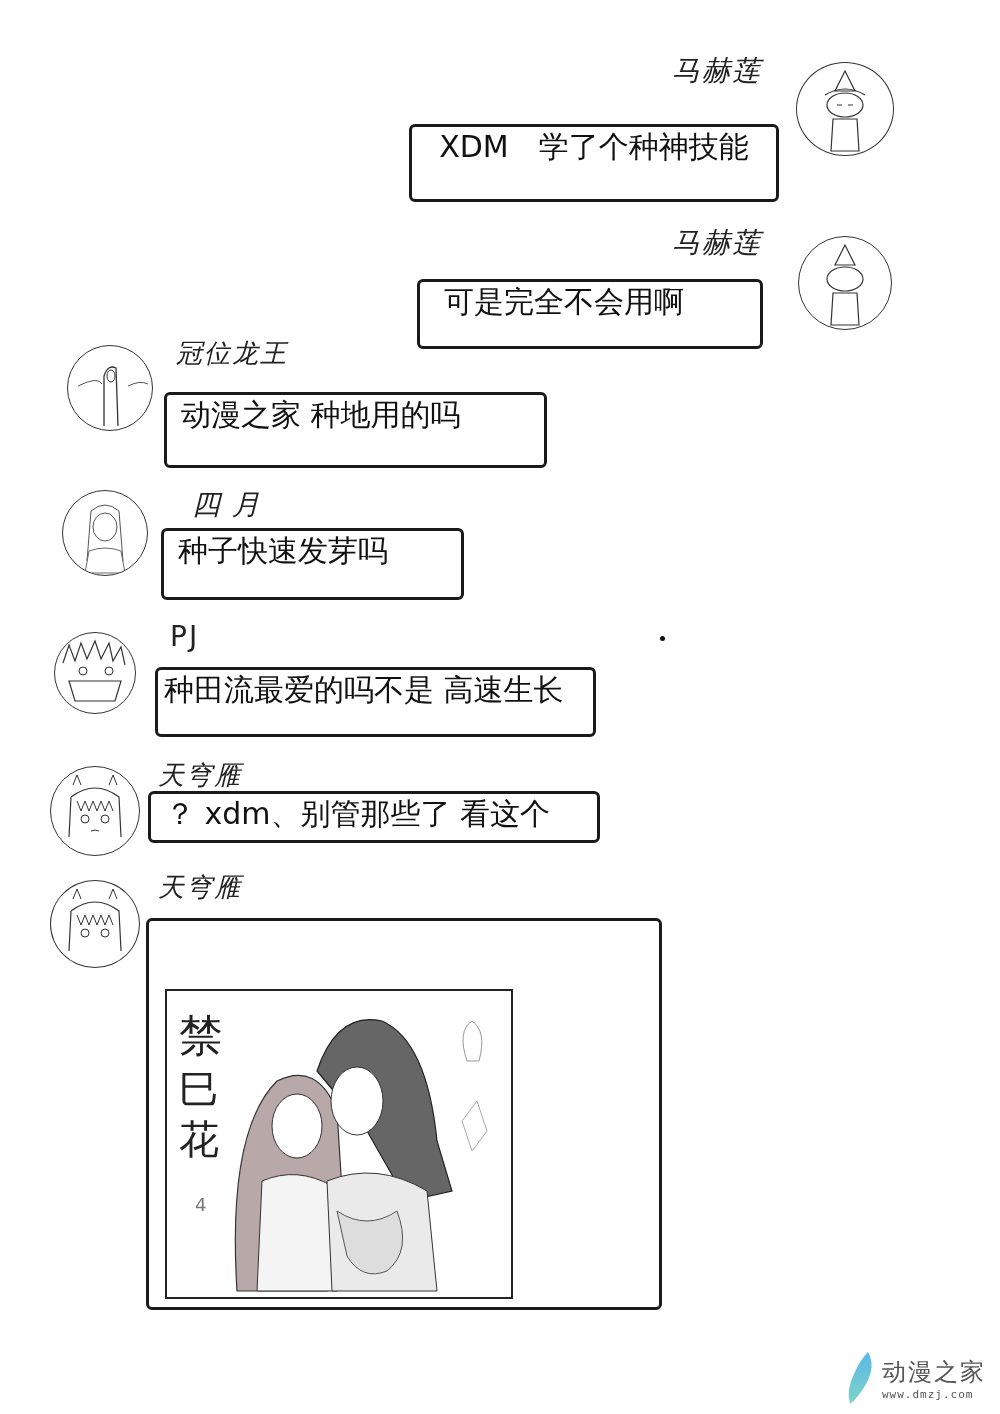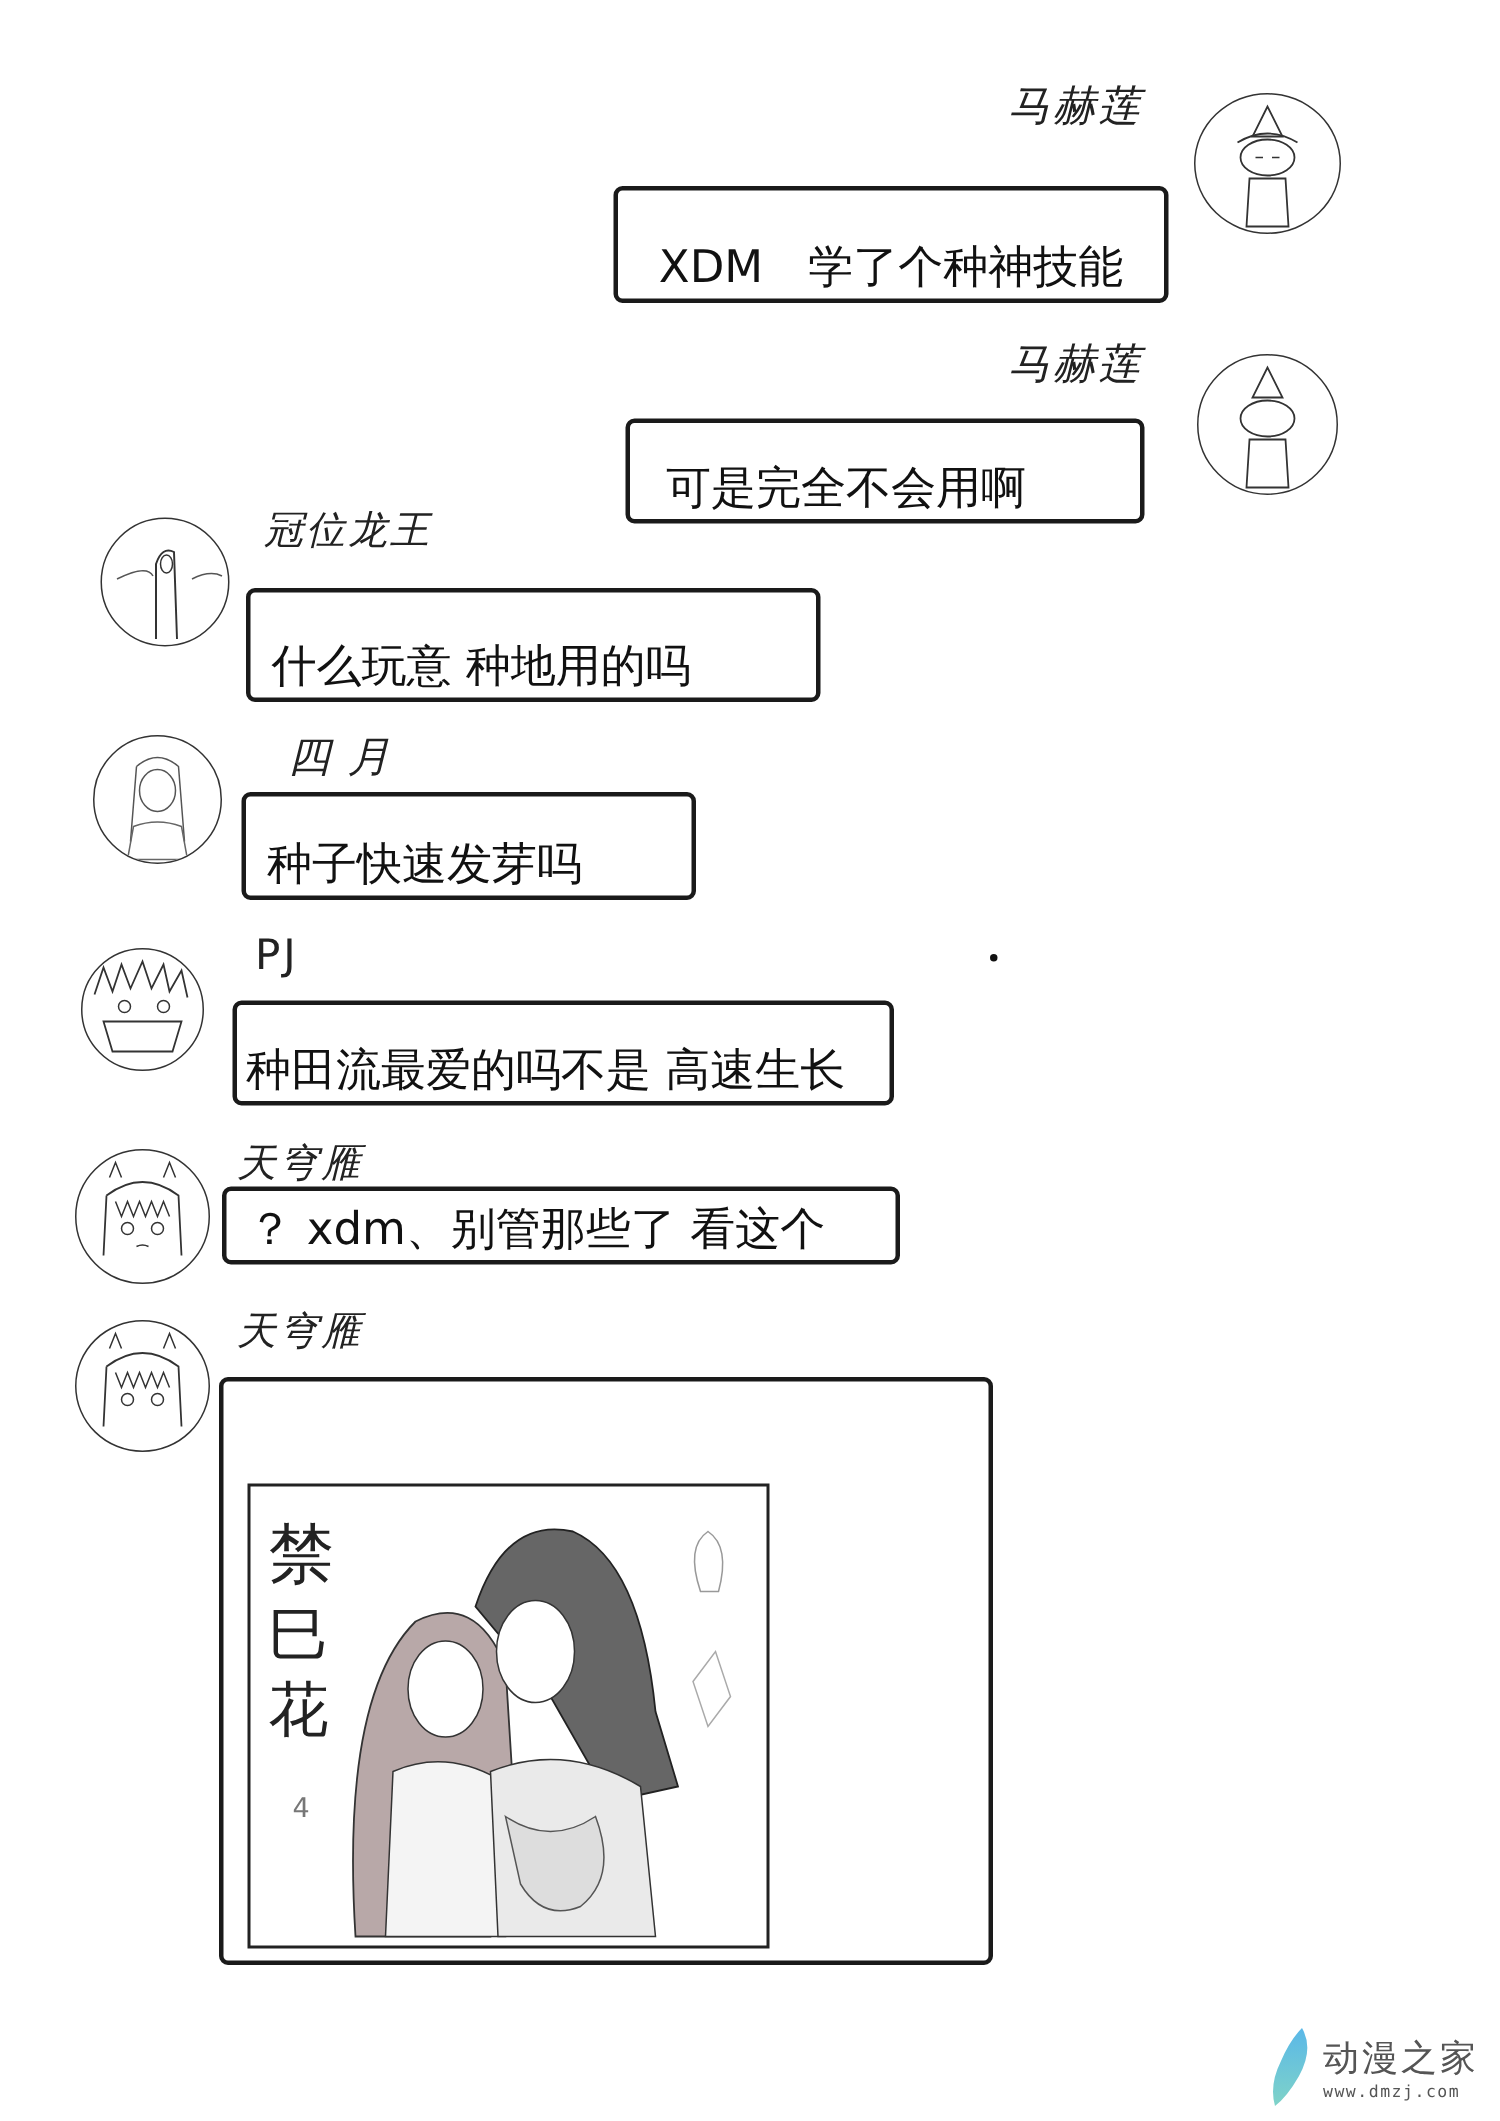--- a/index.html
+++ b/index.html
@@ -11,21 +11,21 @@
     position: absolute; border: 1.5px solid #333; border-radius: 50%; background: #fff;
     overflow: hidden;
   }
   .name {
     position: absolute; font-family: Liberation Sans, sans-serif; font-size: 28px; color: #222;
     font-style: italic; letter-spacing: 2px;
   }
   .name.small { font-size: 26px; }
   .bubble {
     position: absolute; border: 3px solid #1a1a1a; border-radius: 6px; background: #fff;
-    display: flex; align-items: flex-end; box-sizing: border-box;
+    display: flex; align-items: flex-start; box-sizing: border-box;
     font-size: 30px; color: #111; white-space: nowrap;
   }
   .bubble span { padding-left: 14px; }
   .dot { position: absolute; width: 5px; height: 5px; background: #111; border-radius: 50%; }
   .img-frame {
     position: absolute; border: 2px solid #222; background: #fff; overflow: hidden;
   }
   .watermark { position: absolute; display: flex; align-items: center; gap: 6px; }
   .wm-title { font-size: 24px; color: #555; letter-spacing: 2px; }
   .wm-url { font-size: 11px; color: #555; letter-spacing: 1px; font-family: "DejaVu Sans Mono", monospace; }
@@ -63,21 +63,21 @@
 <div class="avatar" style="left:67px; top:345px; width:84px; height:84px;">
   <svg width="84" height="84" viewBox="0 0 84 84">
     <path d="M36 80 L36 30 Q40 18 48 22 L50 80" fill="none" stroke="#333" stroke-width="1.3"></path>
     <ellipse cx="43" cy="30" rx="4" ry="6" fill="none" stroke="#333"></ellipse>
     <path d="M10 40 Q30 30 34 38" fill="none" stroke="#555"></path>
     <path d="M60 40 Q72 34 80 38" fill="none" stroke="#555"></path>
   </svg>
 </div>
 <div class="name small" style="left:176px; top:336px;">冠位龙王</div>
 <div class="bubble" style="left:164px; top:392px; width:383px; height:76px;">
-  <span>什么玩意 种地用的吗</span>
+  <span>动漫之家 种地用的吗</span>
 </div>
 
 <div class="avatar" style="left:62px; top:490px; width:84px; height:84px;">
   <svg width="84" height="84" viewBox="0 0 84 84">
     <path d="M28 20 Q42 8 56 20 L60 70 M28 20 L24 70" fill="none" stroke="#555" stroke-width="1"></path>
     <ellipse cx="42" cy="36" rx="12" ry="14" fill="none" stroke="#555"></ellipse>
     <path d="M26 60 Q42 54 58 60 L62 82 L22 82 Z" fill="none" stroke="#666"></path>
   </svg>
 </div>
 <div class="name" style="left:192px; top:486px;">四 月</div>

